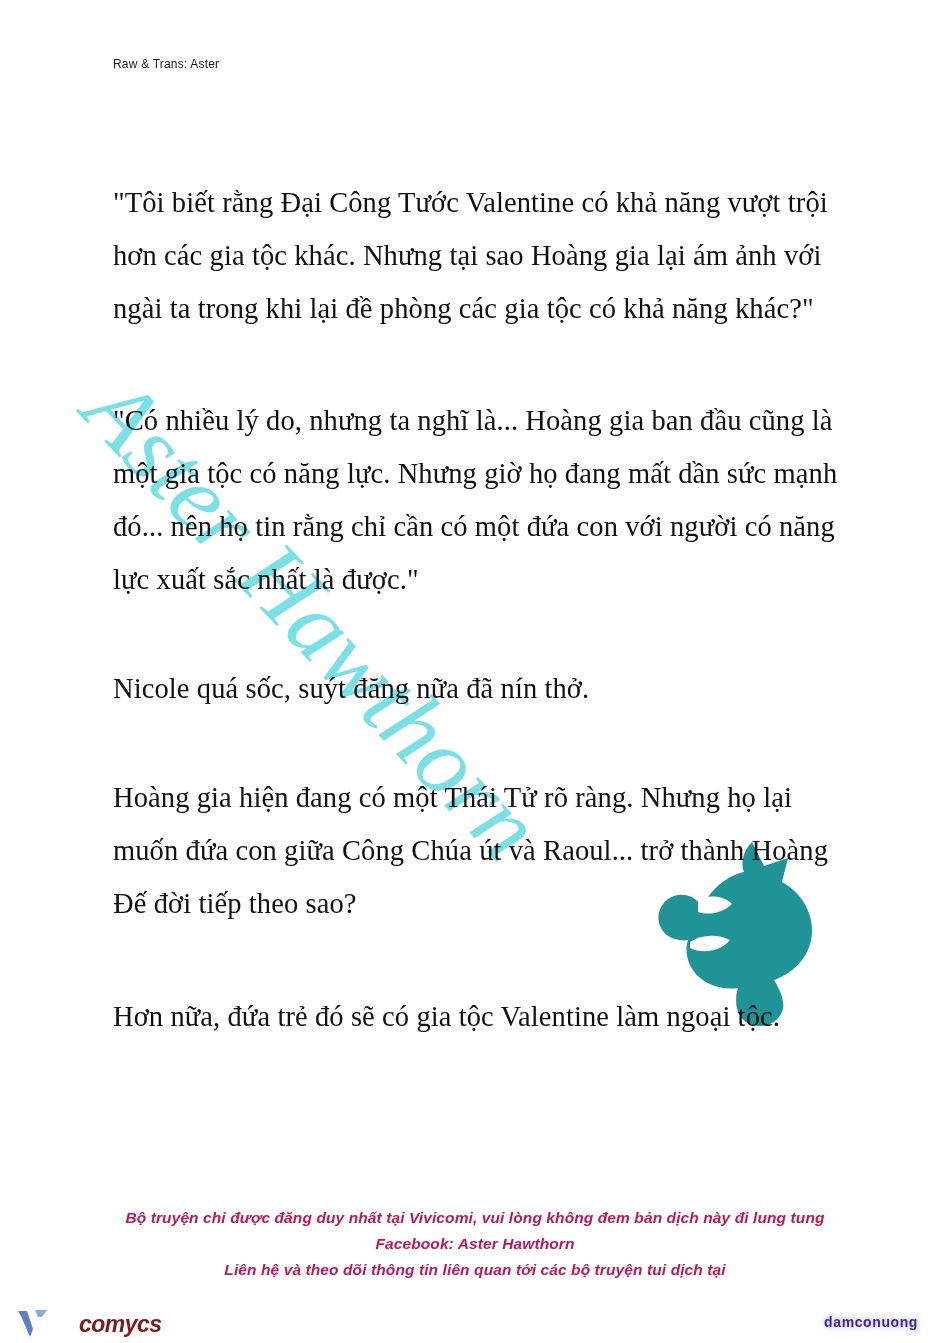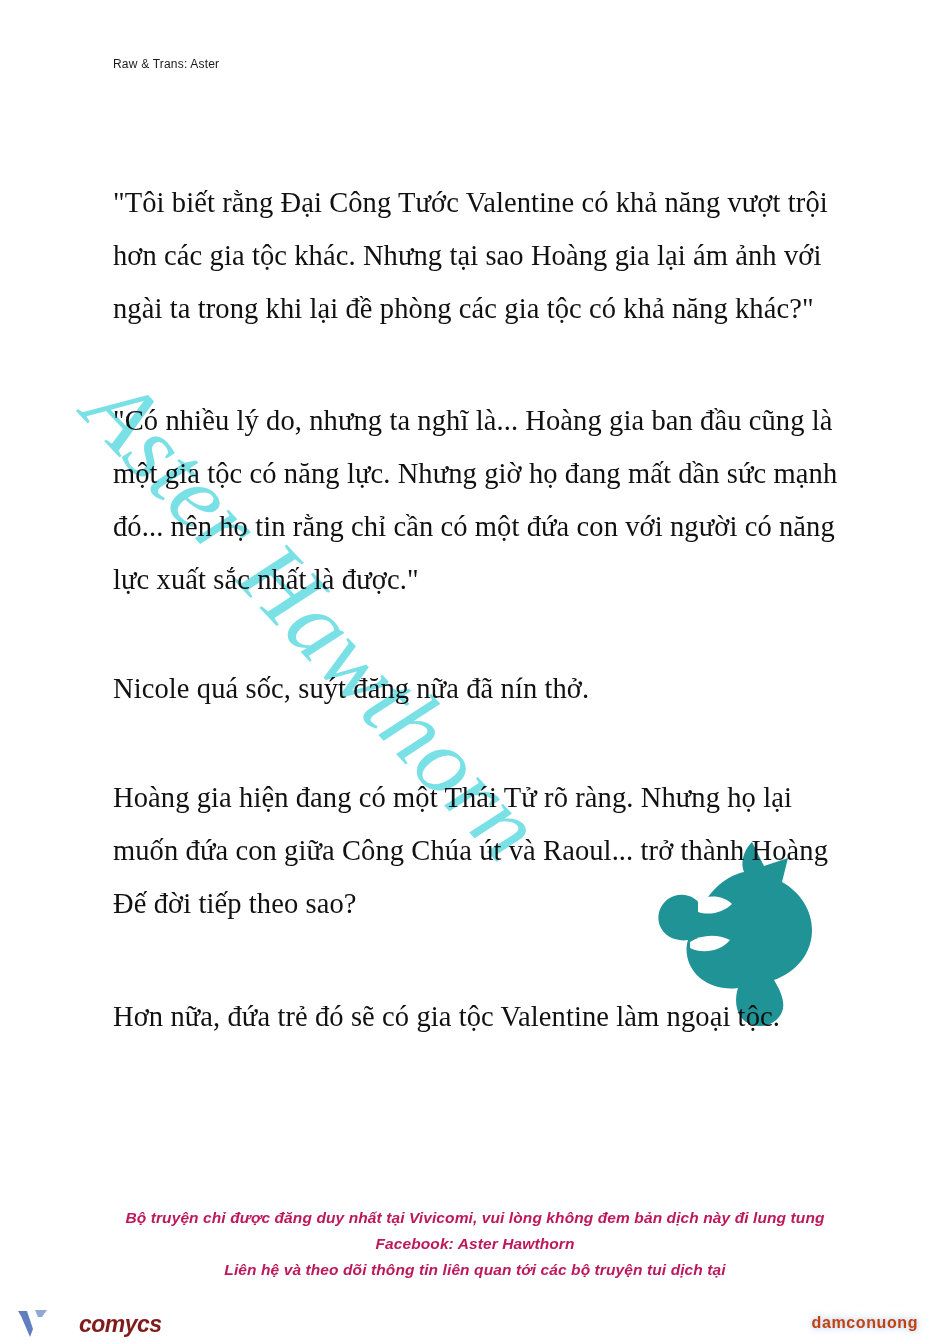--- a/index.html
+++ b/index.html
@@ -137,23 +137,23 @@
   .vcomycs-logo .logo-v {
     position: absolute;
     left: 2px;
     top: 1px;
   }
   .damconuong {
     position: absolute;
     right: 32px;
     top: 9px;
     font-family: "Liberation Sans", sans-serif;
-    font-size: 16px;
+    font-size: 14px;
     font-weight: bold;
-    color: #c2410c;
+    color: #4c1d95;
     letter-spacing: 0.6px;
     text-shadow: 0 0 4px #c6d6ef, 0 0 9px #cfdcf2, 0 0 16px #dfe8f8;
   }
 </style>
 </head>
 <body>
 
 <div id="page">
 
   <div class="header-credit">Raw &amp; Trans: Aster</div>

